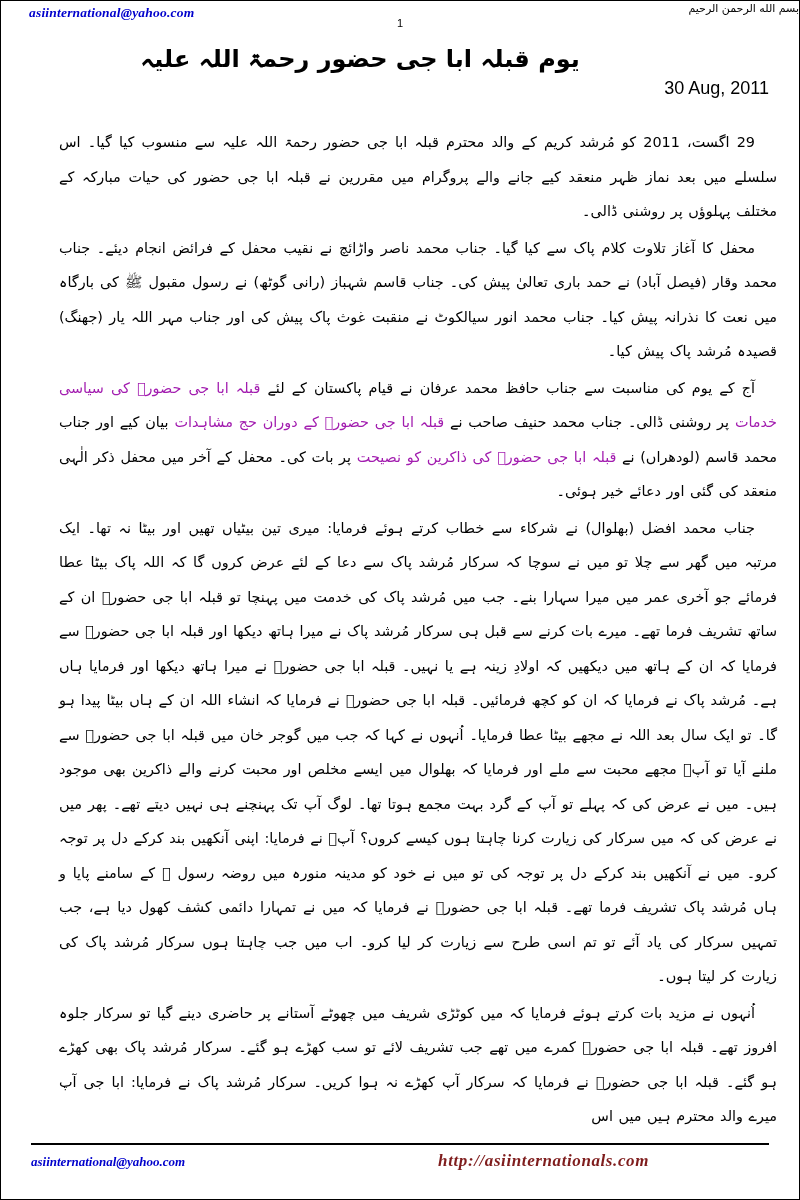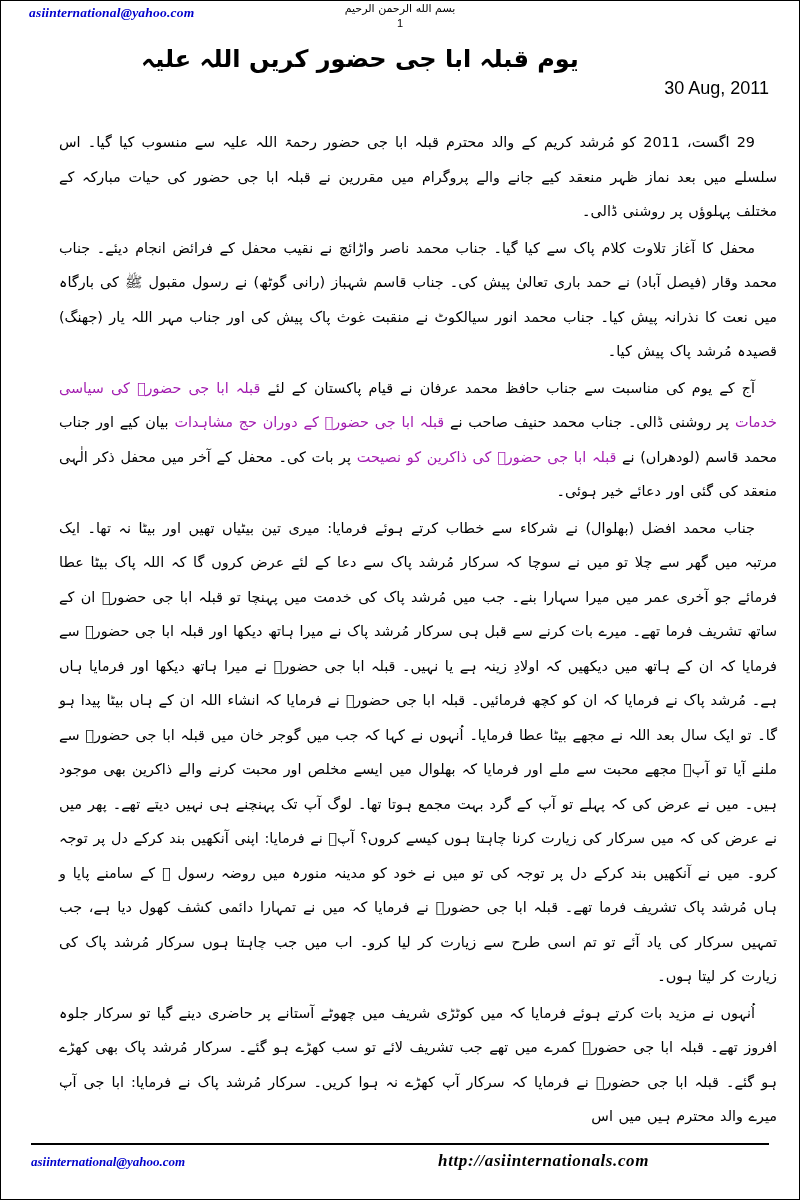--- a/index.html
+++ b/index.html
@@ -35,21 +35,20 @@
     font-weight: bold;
     font-size: 13.5px;
     letter-spacing: 0.2px;
     white-space: nowrap;
   }
   .bismillah {
     position: absolute;
     left: 0;
     right: 0;
     top: 2px;
-    text-align: center;
     direction: rtl;
     font-family: "DejaVu Sans", sans-serif;
     font-size: 11px;
     color: #000000;
     line-height: 1.1;
   }
   .page-number {
     position: absolute;
     left: 0;
     right: 0;
@@ -128,21 +127,21 @@
   }
   .ftr-email {
     color: #0000cc;
     font-family: "Liberation Serif", serif;
     font-style: italic;
     font-weight: bold;
     font-size: 13px;
     white-space: nowrap;
   }
   .ftr-url {
-    color: #000000;
+    color: #7f1d1d;
     font-family: "Liberation Serif", serif;
     font-style: italic;
     font-weight: bold;
     font-size: 17px;
     letter-spacing: 0.6px;
     white-space: nowrap;
     margin-right: 120px;
   }
 </style>
 </head>
@@ -152,21 +151,21 @@
 
   <div class="header">
     <div class="hdr-email">asiinternational@yahoo.com</div>
 
     <div class="bismillah">بسم الله الرحمن الرحيم</div>
 
     <div class="page-number">1</div>
 
     <div class="hdr-date">30 Aug, 2011</div>
 
-    <div class="doc-title">يوم قبلہ ابا جی حضور کریں اللہ علیہ</div>
+    <div class="doc-title">يوم قبلہ ابا جی حضور رحمۃ اللہ علیہ</div>
   </div>
 
   <div class="body-area">
     <p class="para"><span>29 اگست، 2011 کو مُرشد کریم کے والد محترم قبلہ ابا جی حضور رحمۃ اللہ علیہ سے منسوب کیا گیا۔ اس سلسلے میں بعد نماز ظہر منعقد کیے جانے والے پروگرام میں مقررین نے قبلہ ابا جی حضور کی حیات مبارکہ کے مختلف پہلوؤں پر روشنی ڈالی۔</span></p>
     <p class="para"><span>محفل کا آغاز تلاوت کلام پاک سے کیا گیا۔ جناب محمد ناصر واڑائچ نے نقیب محفل کے فرائض انجام دیئے۔ جناب محمد وقار (فیصل آباد) نے حمد باری تعالیٰ پیش کی۔ جناب قاسم شہباز (رانی گوٹھ) نے رسول مقبول ﷺ کی بارگاہ میں نعت کا نذرانہ پیش کیا۔ جناب محمد انور سیالکوٹ نے منقبت غوث پاک پیش کی اور جناب مہر اللہ یار (جھنگ) قصیدہ مُرشد پاک پیش کیا۔</span></p>
     <p class="para"><span>آج کے یوم کی مناسبت سے جناب حافظ محمد عرفان نے قیام پاکستان کے لئے </span><span class="hl">قبلہ ابا جی حضورؒ کی سیاسی خدمات</span><span> پر روشنی ڈالی۔ جناب محمد حنیف صاحب نے </span><span class="hl">قبلہ ابا جی حضورؒ کے دوران حج مشاہدات</span><span> بیان کیے اور جناب محمد قاسم (لودھراں) نے </span><span class="hl">قبلہ ابا جی حضورؒ کی ذاکرین کو نصیحت</span><span> پر بات کی۔ محفل کے آخر میں محفل ذکر الٰہی منعقد کی گئی اور دعائے خیر ہوئی۔</span></p>
     <p class="para"><span>جناب محمد افضل (بھلوال) نے شرکاء سے خطاب کرتے ہوئے فرمایا: میری تین بیٹیاں تھیں اور بیٹا نہ تھا۔ ایک مرتبہ میں گھر سے چلا تو میں نے سوچا کہ سرکار مُرشد پاک سے دعا کے لئے عرض کروں گا کہ اللہ پاک بیٹا عطا فرمائے جو آخری عمر میں میرا سہارا بنے۔ جب میں مُرشد پاک کی خدمت میں پہنچا تو قبلہ ابا جی حضورؒ ان کے ساتھ تشریف فرما تھے۔ میرے بات کرنے سے قبل ہی سرکار مُرشد پاک نے میرا ہاتھ دیکھا اور قبلہ ابا جی حضورؒ سے فرمایا کہ ان کے ہاتھ میں دیکھیں کہ اولادِ زینہ ہے یا نہیں۔ قبلہ ابا جی حضورؒ نے میرا ہاتھ دیکھا اور فرمایا ہاں ہے۔ مُرشد پاک نے فرمایا کہ ان کو کچھ فرمائیں۔ قبلہ ابا جی حضورؒ نے فرمایا کہ انشاء اللہ ان کے ہاں بیٹا پیدا ہو گا۔ تو ایک سال بعد اللہ نے مجھے بیٹا عطا فرمایا۔ اُنہوں نے کہا کہ جب میں گوجر خان میں قبلہ ابا جی حضورؒ سے ملنے آیا تو آپؒ مجھے محبت سے ملے اور فرمایا کہ بھلوال میں ایسے مخلص اور محبت کرنے والے ذاکرین بھی موجود ہیں۔ میں نے عرض کی کہ پہلے تو آپ کے گرد بہت مجمع ہوتا تھا۔ لوگ آپ تک پہنچنے ہی نہیں دیتے تھے۔ پھر میں نے عرض کی کہ میں سرکار کی زیارت کرنا چاہتا ہوں کیسے کروں؟ آپؒ نے فرمایا: اپنی آنکھیں بند کرکے دل پر توجہ کرو۔ میں نے آنکھیں بند کرکے دل پر توجہ کی تو میں نے خود کو مدینہ منورہ میں روضہ رسول ﷺ کے سامنے پایا و ہاں مُرشد پاک تشریف فرما تھے۔ قبلہ ابا جی حضورؒ نے فرمایا کہ میں نے تمہارا دائمی کشف کھول دیا ہے، جب تمہیں سرکار کی یاد آئے تو تم اسی طرح سے زیارت کر لیا کرو۔ اب میں جب چاہتا ہوں سرکار مُرشد پاک کی زیارت کر لیتا ہوں۔</span></p>
     <p class="para"><span>اُنہوں نے مزید بات کرتے ہوئے فرمایا کہ میں کوٹڑی شریف میں چھوٹے آستانے پر حاضری دینے گیا تو سرکار جلوہ افروز تھے۔ قبلہ ابا جی حضورؒ کمرے میں تھے جب تشریف لائے تو سب کھڑے ہو گئے۔ سرکار مُرشد پاک بھی کھڑے ہو گئے۔ قبلہ ابا جی حضورؒ نے فرمایا کہ سرکار آپ کھڑے نہ ہوا کریں۔ سرکار مُرشد پاک نے فرمایا: ابا جی آپ میرے والد محترم ہیں میں اس</span></p>
   </div>
 

